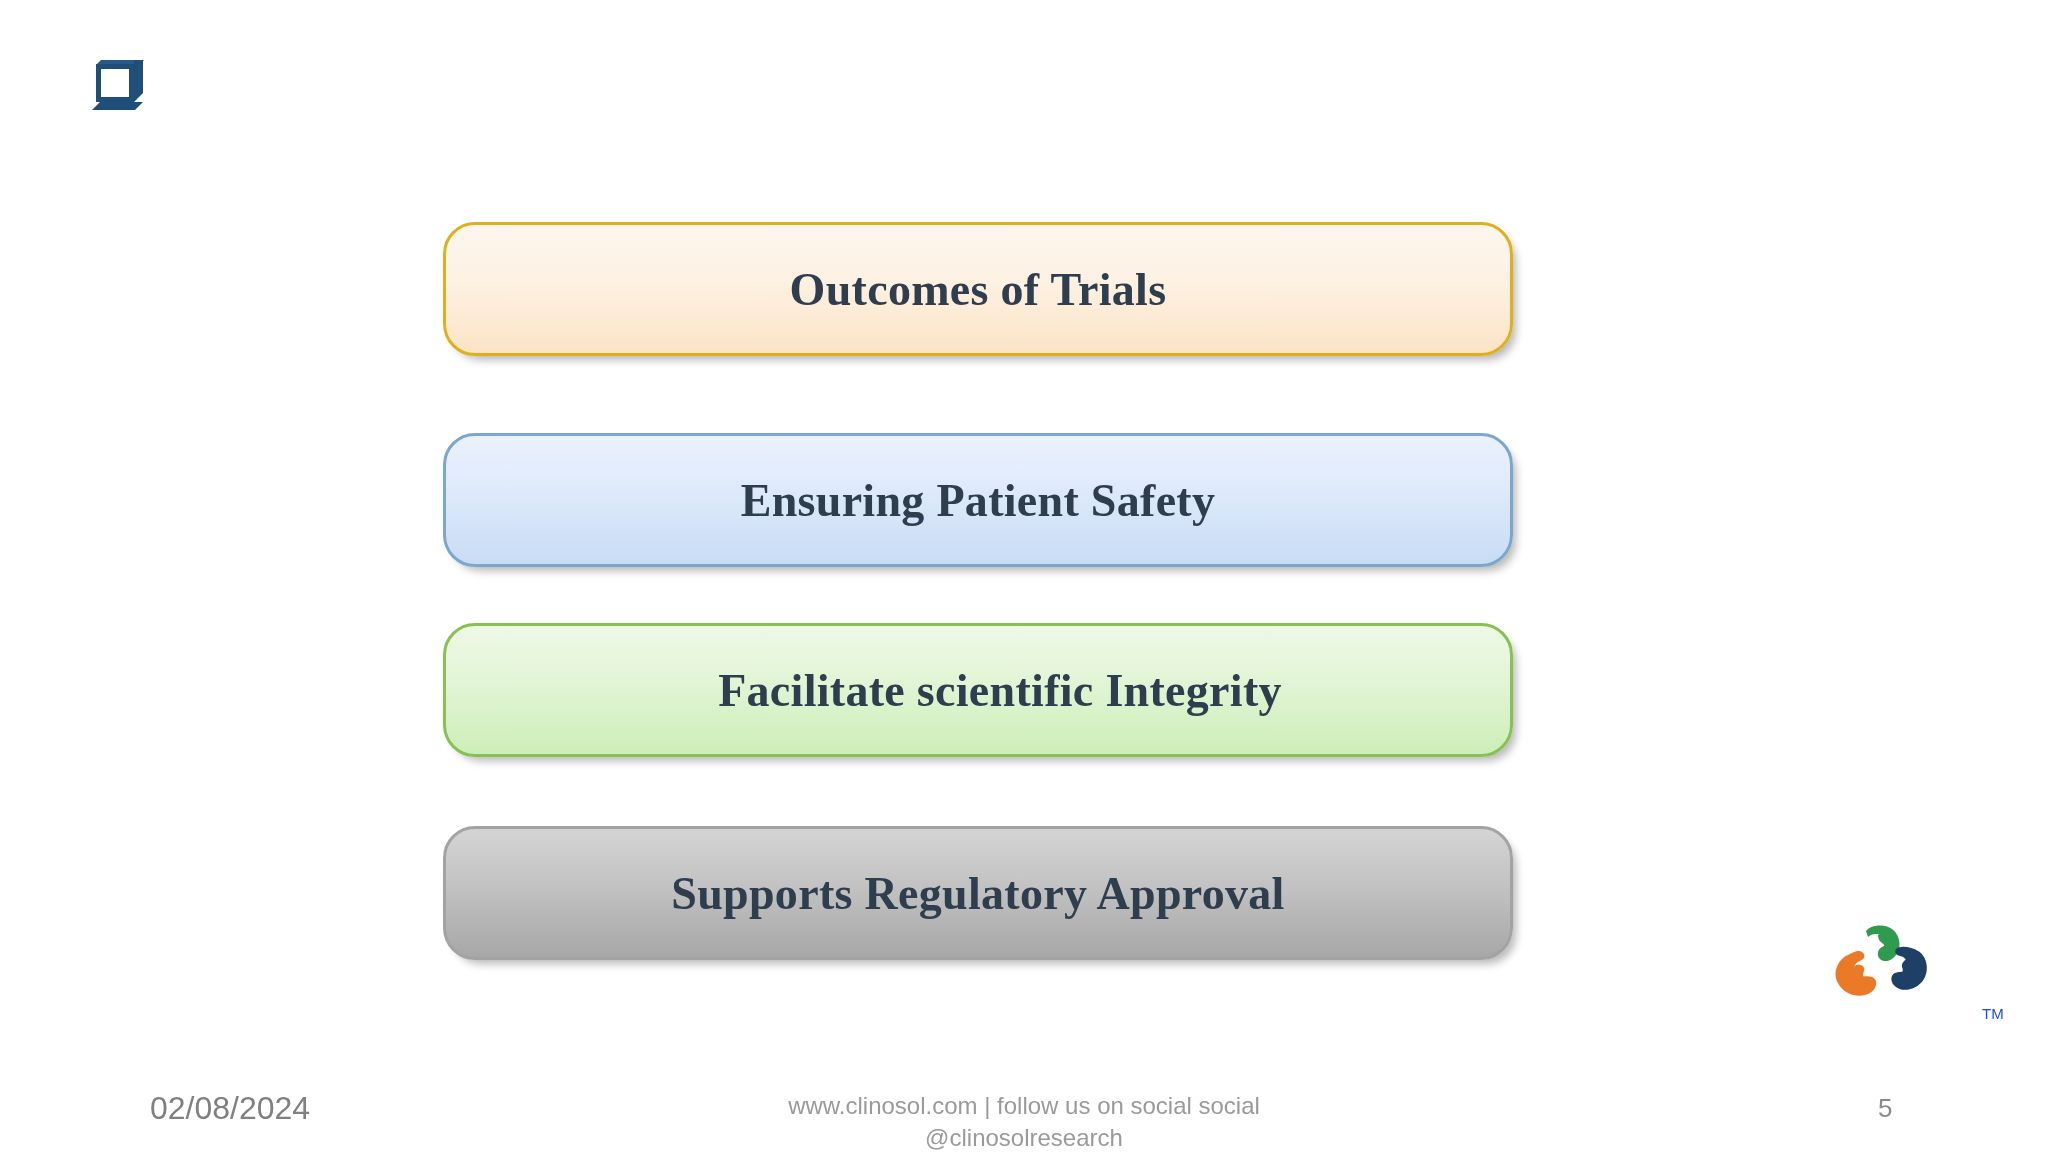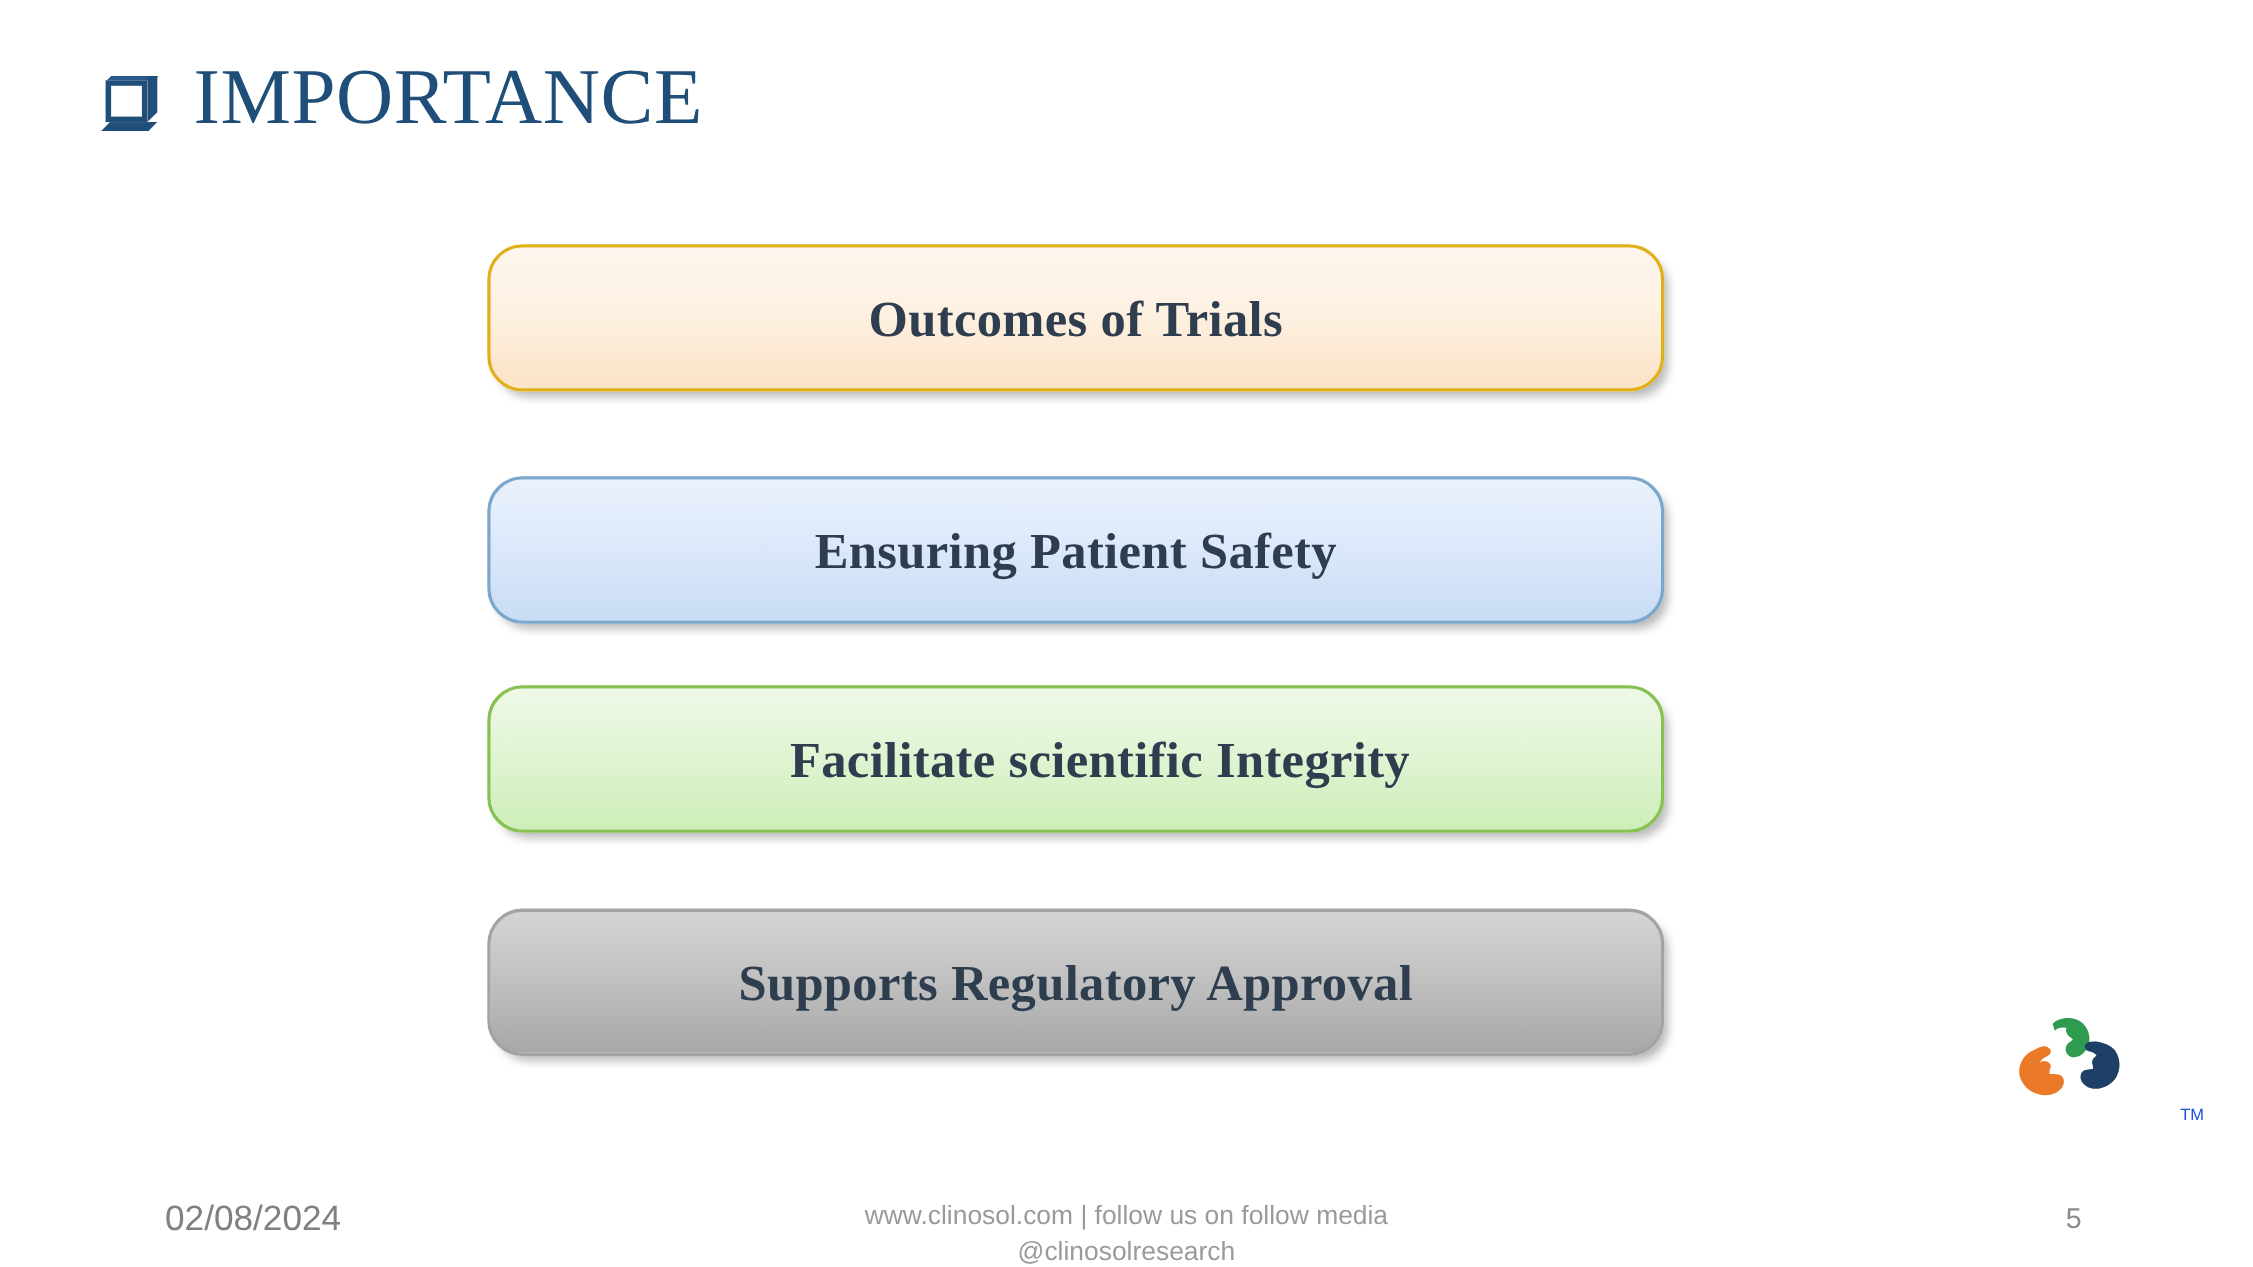--- a/index.html
+++ b/index.html
@@ -202,21 +202,20 @@
 </head>
 <body>
 
 <div class="title-row">
   <span class="bullet-square">
     <span class="depth-top"></span>
     <span class="depth-r"></span>
     <span class="depth-b"></span>
     <span class="face"></span>
   </span>
-  <span class="slide-title">IMPORTANCE</span>
 </div>
 
 <div class="box-stack">
 
   <div class="info-box b0">
     <span class="box-label">Outcomes of Trials</span>
   </div>
 
   <div class="info-box b1">
     <span class="box-label">Ensuring Patient Safety</span>
@@ -245,17 +244,17 @@
     <path d="M34 40 C29 44 28 52 32 57 C36 62 42 62 46 59 C42 56 40 50 42 46 C44 42 38 38 34 40 Z" fill="#ea7a27"></path>
 
     <ellipse cx="58" cy="44" rx="8" ry="6" fill="#ffffff" opacity="0.55"></ellipse>
   </svg>
   <span class="logo-tm">TM</span>
 </div>
 
 <div class="footer-date">02/08/2024</div>
 
 <div class="footer-center">
-  <div>www.clinosol.com | follow us on follow media</div>
+  <div>www.clinosol.com | follow us on social social</div>
   <div>@clinosolresearch</div>
 </div>
 
 <div class="footer-page">5</div>
 
 </body></html>

